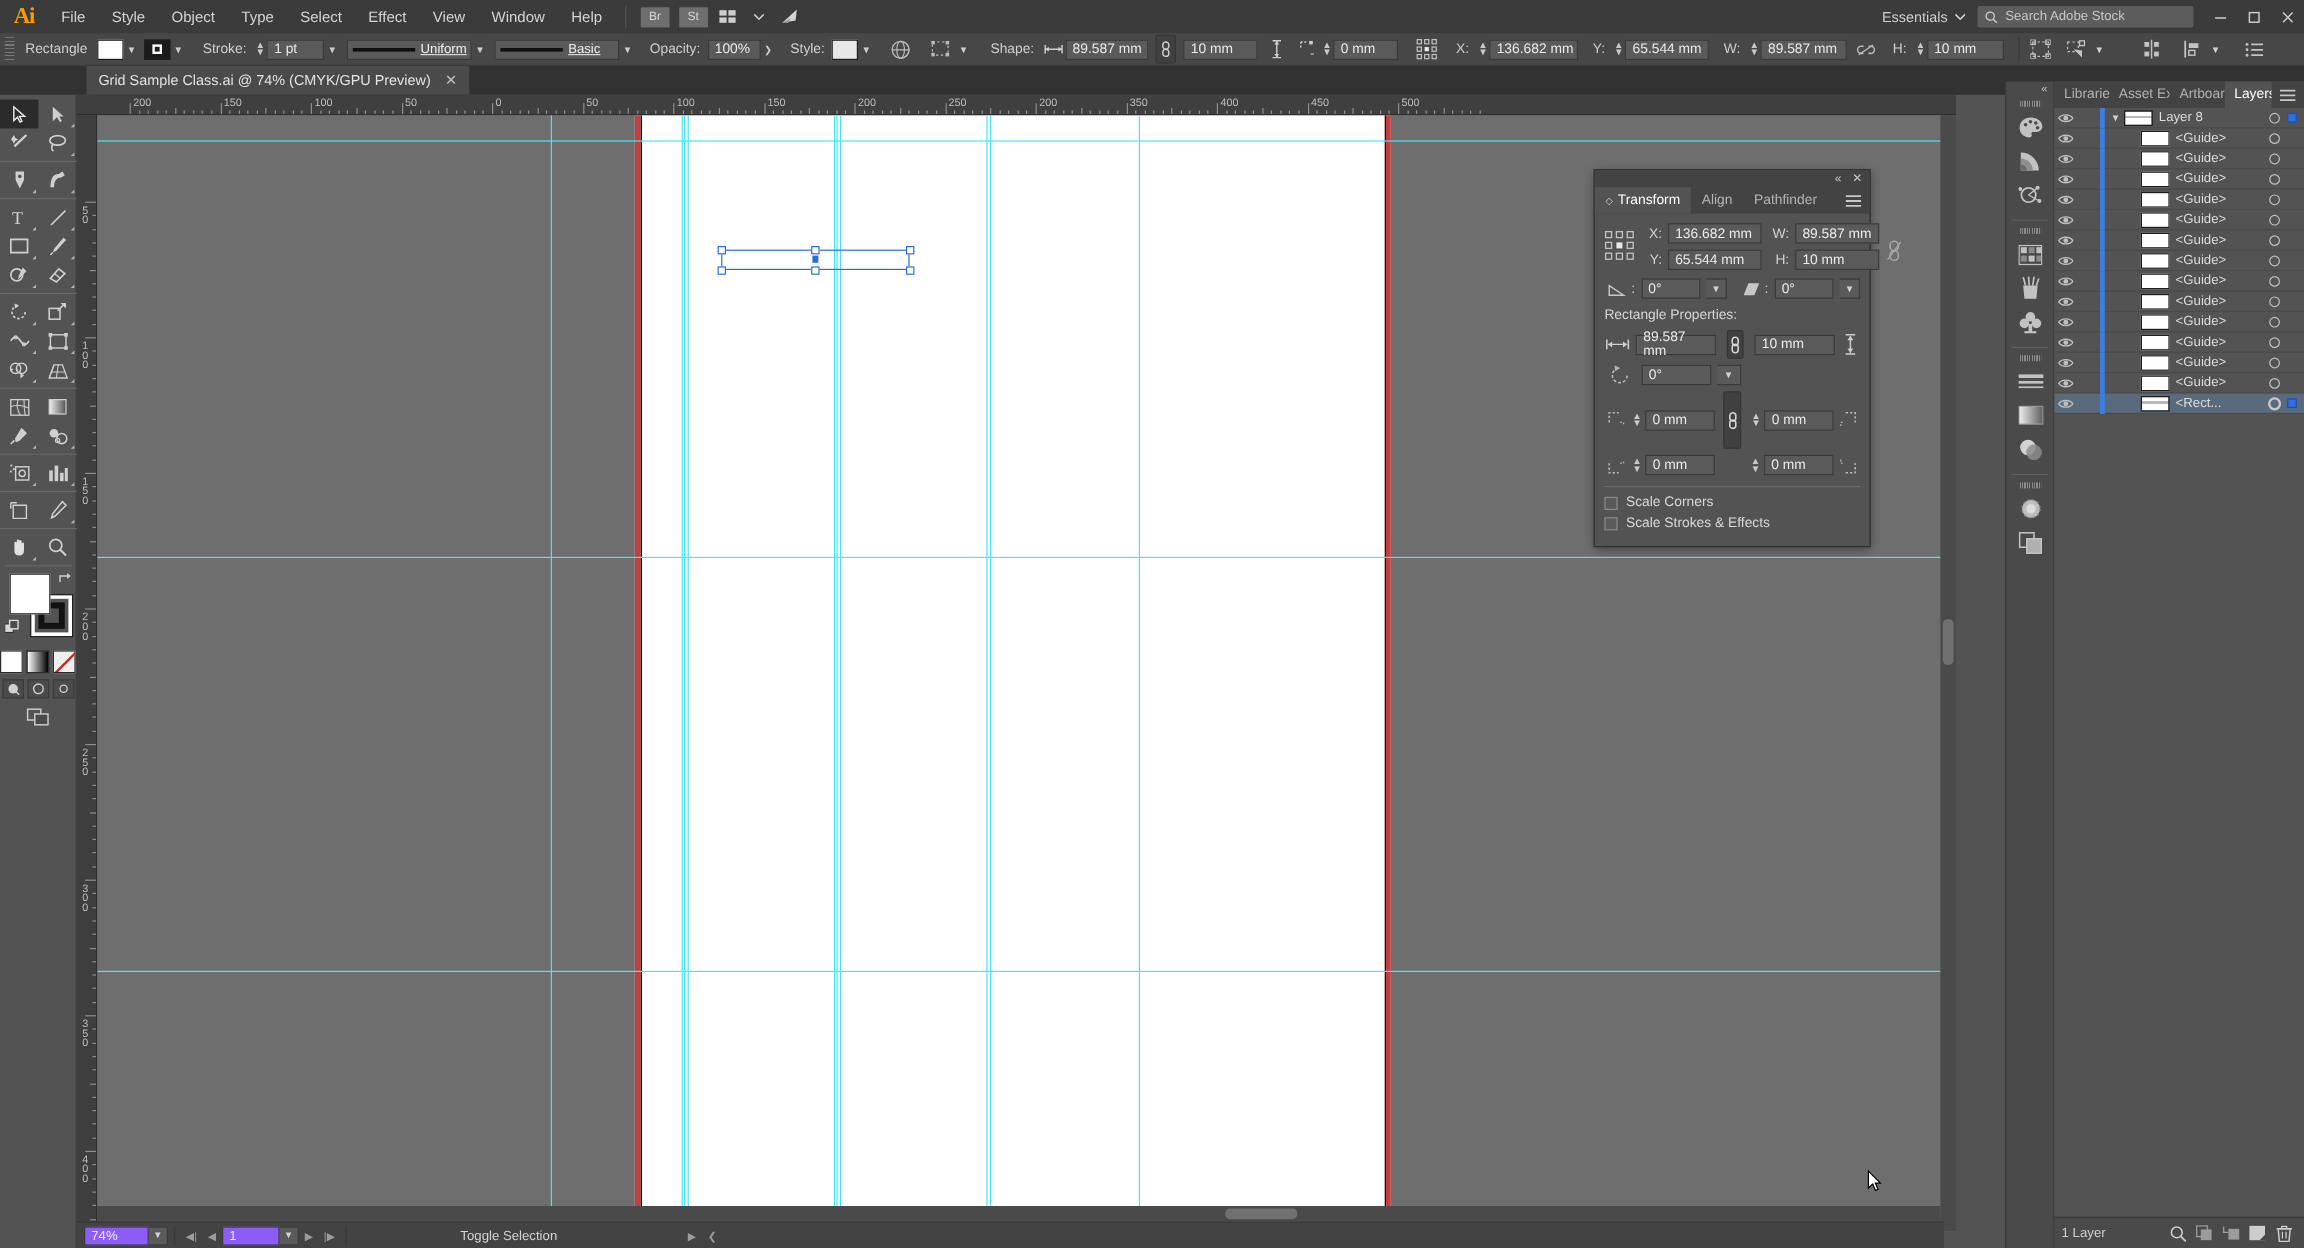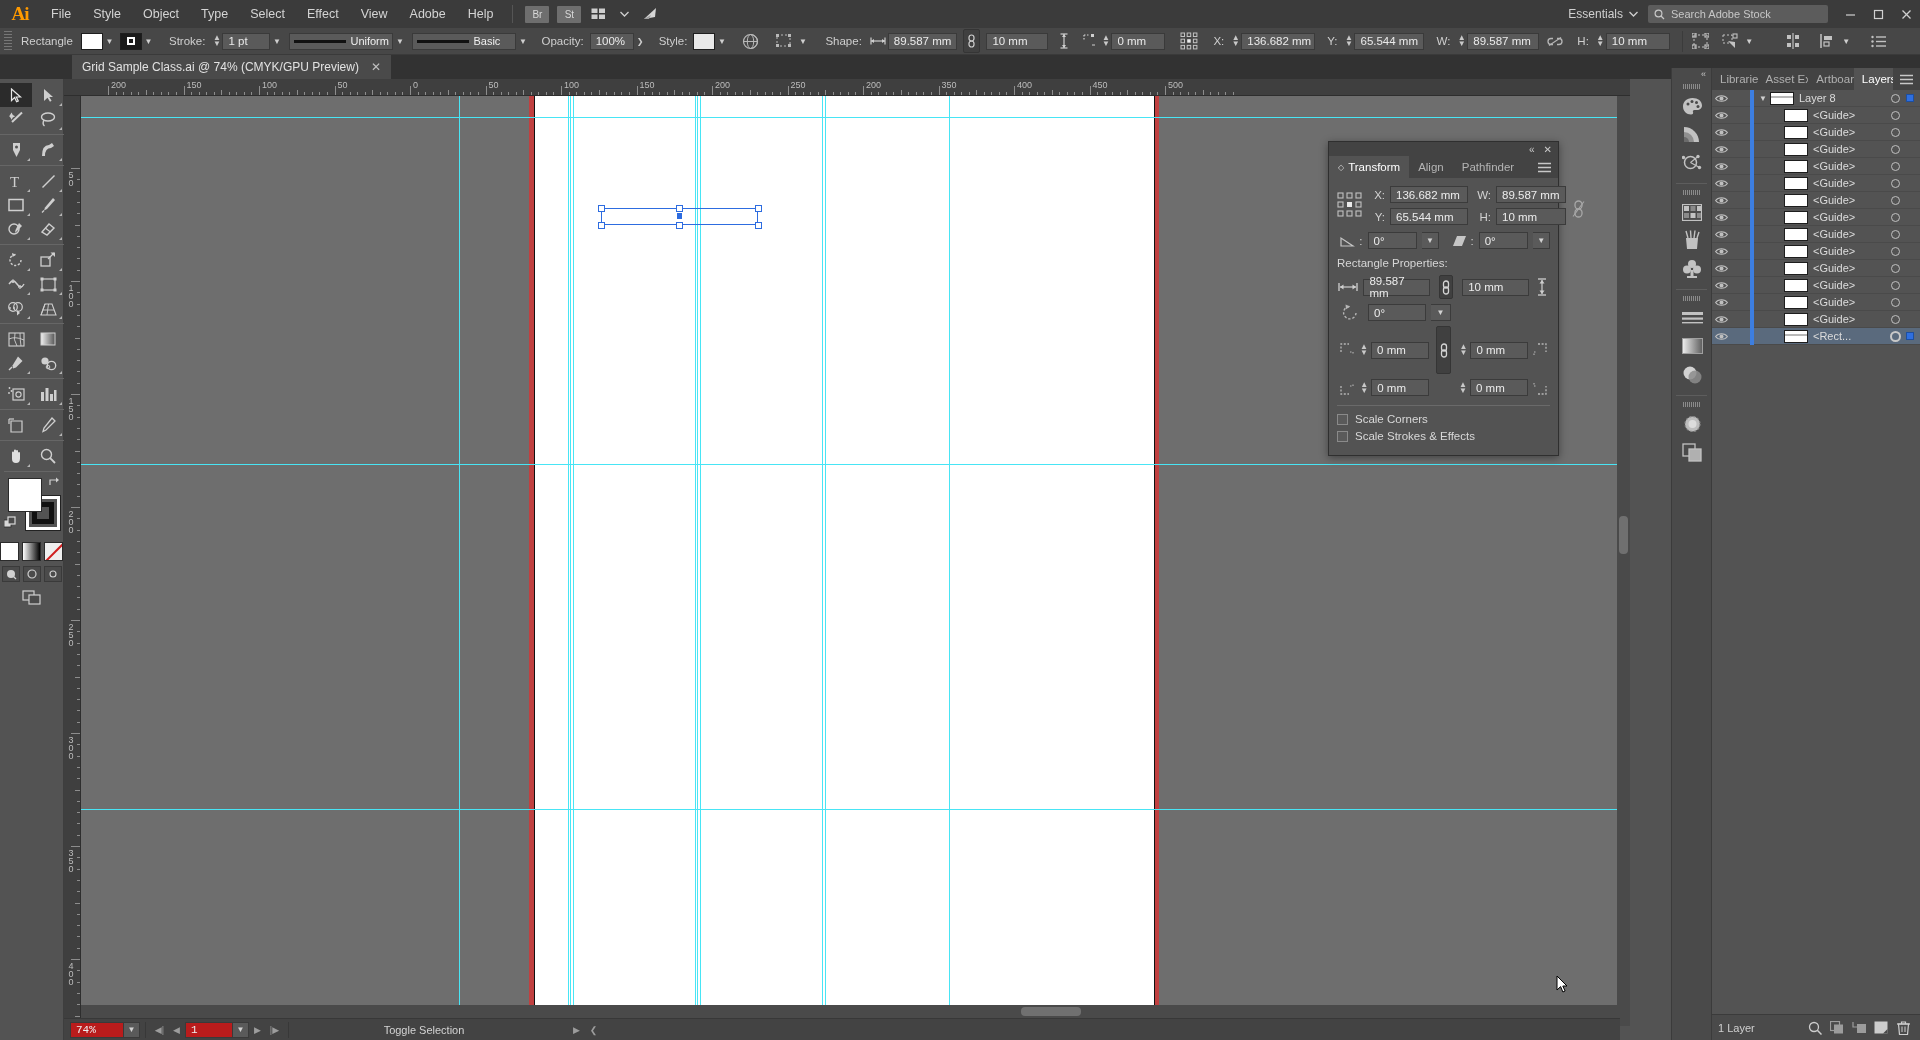--- a/index.html
+++ b/index.html
@@ -31,21 +31,21 @@
   .cb-label{color:#cfcfcf;padding:0 6px;white-space:nowrap;}
   .cb-sep{width:1px;height:21px;background:#3b3b3b;margin:0 6px;}
   .swatch{width:22px;height:17px;border:1px solid #1e1e1e;}
   .swatch.white{background:#fff;}
   .swatch.strokebox{background:#1a1a1a;display:flex;align-items:center;justify-content:center;}
   .swatch.strokebox i{display:block;width:8px;height:8px;border:2px solid #fff;background:#1a1a1a;}
   .caret{width:13px;height:17px;display:flex;align-items:center;justify-content:center;color:#cfcfcf;font-size:8px;}
   .field{background:#5a5a5a;height:17px;border:1px solid #3a3a3a;color:#eaeaea;display:flex;align-items:center;padding:0 5px;font-size:11.5px;white-space:nowrap;}
   .field.wide{min-width:62px;}
   .spinner{display:flex;flex-direction:column;justify-content:center;align-items:center;width:11px;height:17px;color:#c9c9c9;line-height:6px;font-size:8px;}
-  .linepreview{background:#5a5a5a;border:1px solid #3a3a3a;height:17px;width:104px;display:flex;align-items:center;padding:0 4px;gap:4px;}
+  .linepreview{background:#5a5a5a;border:1px solid #3a3a3a;height:17px;width:104px;display:flex;align-items:center;padding:0 4px;gap:4px;text-decoration:underline;}
   .linepreview .bar{flex:0 0 52px;height:3px;background:#111;}
   .linepreview span{font-size:11px;color:#efefef;}
   .cbicon{width:20px;height:20px;display:flex;align-items:center;justify-content:center;color:#cfcfcf;}
   .cbicon.big{width:24px;}
 
   
   .tabbar{position:absolute;left:0;top:55px;width:1920px;height:24px;background:#323232;}
   .doctab{position:absolute;left:72px;top:0;height:24px;background:#4a4a4a;display:flex;align-items:center;padding:0 10px;gap:12px;font-size:12px;color:#e2e2e2;}
   .doctab .x{font-size:12px;color:#c0c0c0;}
 
@@ -94,21 +94,21 @@
   .centerpt{position:absolute;width:5px;height:6px;background:#2d6ce0;}
 
   
   .vscroll{position:absolute;right:0;top:96px;width:13px;height:930px;background:#4a4a4a;}
   .vthumb{position:absolute;left:2px;top:420px;width:9px;height:38px;background:#707070;border-radius:4px;}
   .hscroll{position:absolute;left:81px;bottom:22px;width:1536px;height:13px;background:#4a4a4a;}
   .hthumb{position:absolute;left:940px;top:2px;width:60px;height:9px;background:#707070;border-radius:4px;}
 
   
   .statusbar{position:absolute;left:64px;bottom:0;width:1556px;height:22px;background:#434343;display:flex;align-items:center;font-size:11px;color:#d3d3d3;border-top:1px solid #383838;}
-  .sb-field{background:#b91c1c;border:1px solid #3a3a3a;height:16px;display:flex;align-items:center;padding:0 5px;min-width:46px;color:#eee;font-family:Liberation Mono, monospace;}
+  .sb-field{background:#8b5cf6;border:1px solid #3a3a3a;height:16px;display:flex;align-items:center;padding:0 5px;min-width:46px;color:#eee;}
   .sb-caret{width:16px;height:16px;background:#5a5a5a;border:1px solid #3a3a3a;border-left:0;display:flex;align-items:center;justify-content:center;font-size:8px;color:#d0d0d0;}
   .sb-ico{width:17px;height:20px;display:flex;align-items:center;justify-content:center;color:#9c9c9c;font-size:9px;}
   .sb-sep{width:1px;height:16px;background:#383838;margin:0 5px;}
 
   
   .transform-panel{position:absolute;left:1325;top:140px;width:231px;background:#535353;border:1px solid #2f2f2f;box-shadow:0 2px 8px rgba(0,0,0,.4);}
   .tp-titlebar{height:14px;background:#434343;display:flex;align-items:center;justify-content:flex-end;gap:9px;padding-right:6px;}
   .tp-titlebar span{font-size:10px;color:#c9c9c9;}
   .tp-tabs{display:flex;align-items:stretch;height:22px;background:#434343;}
   .tp-tab{display:flex;align-items:center;padding:0 9px;font-size:11.5px;color:#b4b4b4;gap:4px;}
@@ -171,21 +171,21 @@
 
   <div class="menubar">
     <div class="ai-logo">Ai</div>
     <div class="menu-item">File</div>
     <div class="menu-item">Style</div>
     <div class="menu-item">Object</div>
     <div class="menu-item">Type</div>
     <div class="menu-item">Select</div>
     <div class="menu-item">Effect</div>
     <div class="menu-item">View</div>
-    <div class="menu-item">Adobe</div>
+    <div class="menu-item">Window</div>
     <div class="menu-item">Help</div>
     <div class="mb-sep"></div>
     <div class="mb-btn">Br</div>
     <div class="mb-btn">St</div>
     <div class="mb-icon">
       <svg width="15" height="12" viewBox="0 0 15 12">
           <rect x="0.5" y="0.5" width="6" height="4.5" fill="#cfcfcf"></rect>
           <rect x="8" y="0.5" width="6" height="4.5" fill="#cfcfcf"></rect>
           <rect x="0.5" y="6.5" width="6" height="4.5" fill="#cfcfcf"></rect>
           <rect x="8" y="6.5" width="6" height="4.5" fill="#cfcfcf"></rect>

